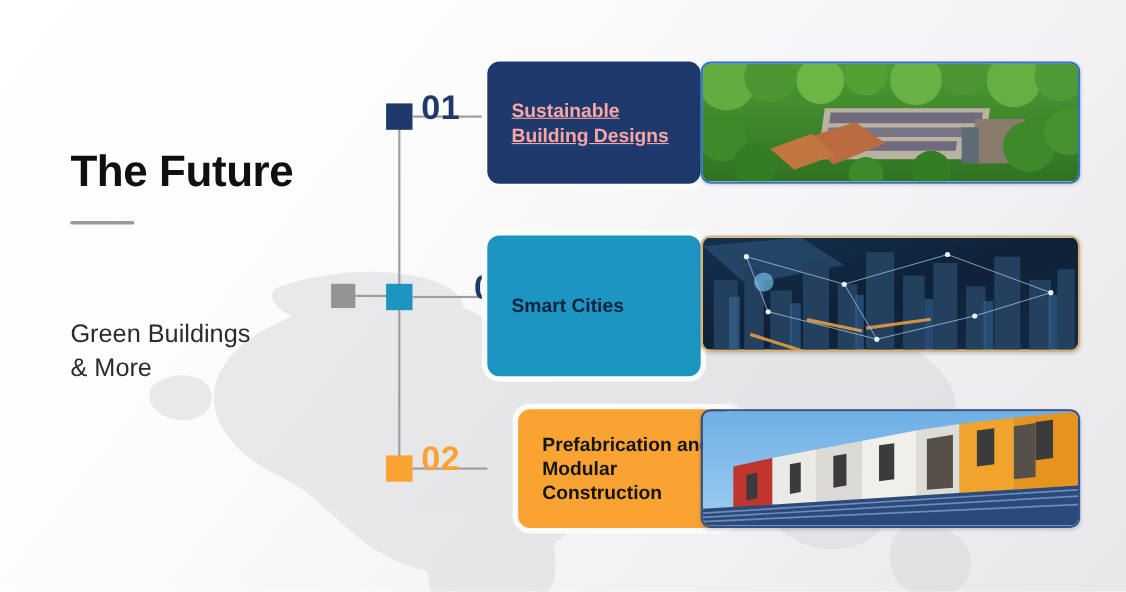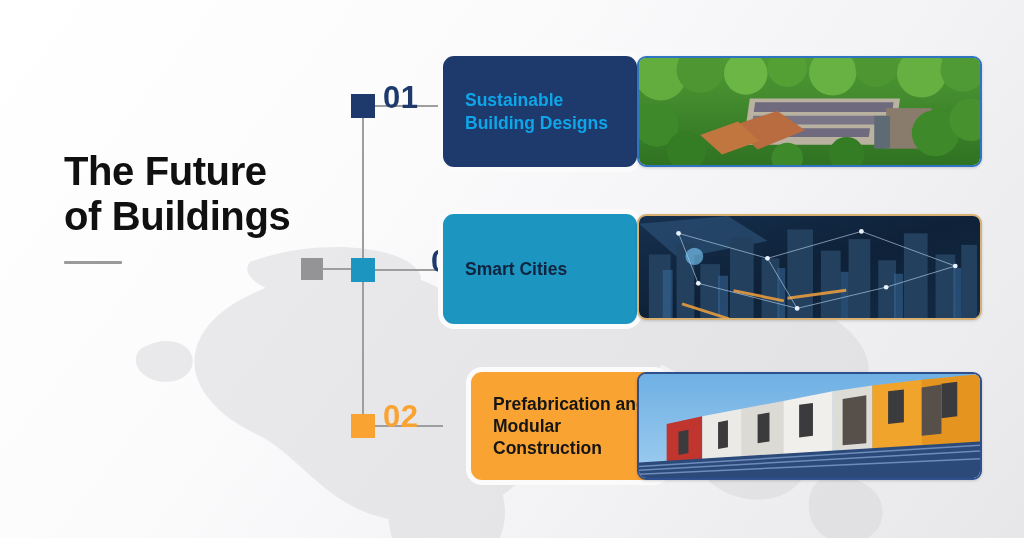--- a/index.html
+++ b/index.html
@@ -23,21 +23,21 @@
     position: absolute;
     left: 60px; top: 150px;
     width: 940px; height: 470px;
     opacity: 0.5;
     pointer-events: none;
   }
 
   
   .title-block {
     position: absolute;
-    left: 64px; top: 149px;
+    left: 64px; top: 134px;
     width: 310px;
   }
   .slide-title {
     margin: 0;
     font-size: 40px;
     line-height: 1.12;
     font-weight: bold;
     color: #101010;
     letter-spacing: -0.4px;
   }
@@ -126,28 +126,28 @@
     overflow: hidden;
     box-shadow: 0 1px 3px rgba(0,0,0,0.16);
   }
   .photo-inner { position: absolute; inset: 0; overflow: hidden; }
 
   
   .row-1 .marker { left: 351px; top: 40px; background: #1e3a6d; }
   .row-1 .connector { left: 375px; top: 51px; width: 68px; }
   .row-1 .num { left: 383px; top: 26px; color: #1e3a6d; }
   .row-1 .card { top: 2px; height: 111px; background: #1e3a6d; border: 2px solid #1e3a6d; }
-  .row-1 .card-label { color: #0ea5e9; }
+  .row-1 .card-label { color: #fca5a5; text-decoration: underline; }
   .row-1 .photo { top: 2px; height: 111px; border: 2px solid #2f74c0; }
 
   
   .row-2 .marker { left: 351px; top: 44px; background: #1c96c1; }
   .row-2 .connector { left: 375px; top: 55px; width: 68px; }
   .row-2 .num { left: 383px; top: 30px; color: #1e3a6d; margin-left: 48px; }
-  .row-2 .card { top: 0px; height: 110px; background: #1c96c1; border: 2px solid #1c96c1; }
+  .row-2 .card { top: 0px; height: 128px; background: #1c96c1; border: 2px solid #1c96c1; }
   .row-2 .card-label { color: #10243f; }
   .row-2 .photo { top: 0px; height: 106px; border: 2px solid #d8b072; }
 
   
   .row-3 .marker { left: 351px; top: 47px; background: #f9a333; }
   .row-3 .connector { left: 375px; top: 58px; width: 68px; }
   .row-3 .num { left: 383px; top: 32px; color: #f9a333; }
   .row-3 .card { top: 5px; height: 108px; background: #f9a333; border: 2px solid #f9a333; margin-left: 28px; }
   .row-3 .card-label { color: #151515; }
   .row-3 .photo { top: 5px; height: 108px; border: 2px solid #2f4f8f; }
@@ -176,24 +176,25 @@
       <path d="M430,96 C466,86 510,90 528,104 C544,117 530,132 500,136 C466,141 430,132 420,118
                C414,108 420,99 430,96 Z"></path>
       <path d="M86,196 C106,186 128,192 132,206 C136,220 124,232 106,232 C88,232 74,220 76,208
                C77,201 81,198 86,196 Z"></path>
     </g>
   </svg>
 
   <div class="title-block">
     <h1 class="slide-title">
       <span>The Future</span><br>
-      <span>of Buildings</span>
     </h1>
     <div class="title-rule"></div>
   </div>
+  <p class="slide-subtitle" style="white-space: pre-line;">Green Buildings
+&amp; More</p>
 
   <div class="spine"></div>
   <div class="gray-square"></div>
   <div class="gray-connector"></div>
 
   <div class="row row-1">
     <div class="marker"></div>
     <div class="connector"></div>
     <div class="num">01</div>
     <div class="card">

